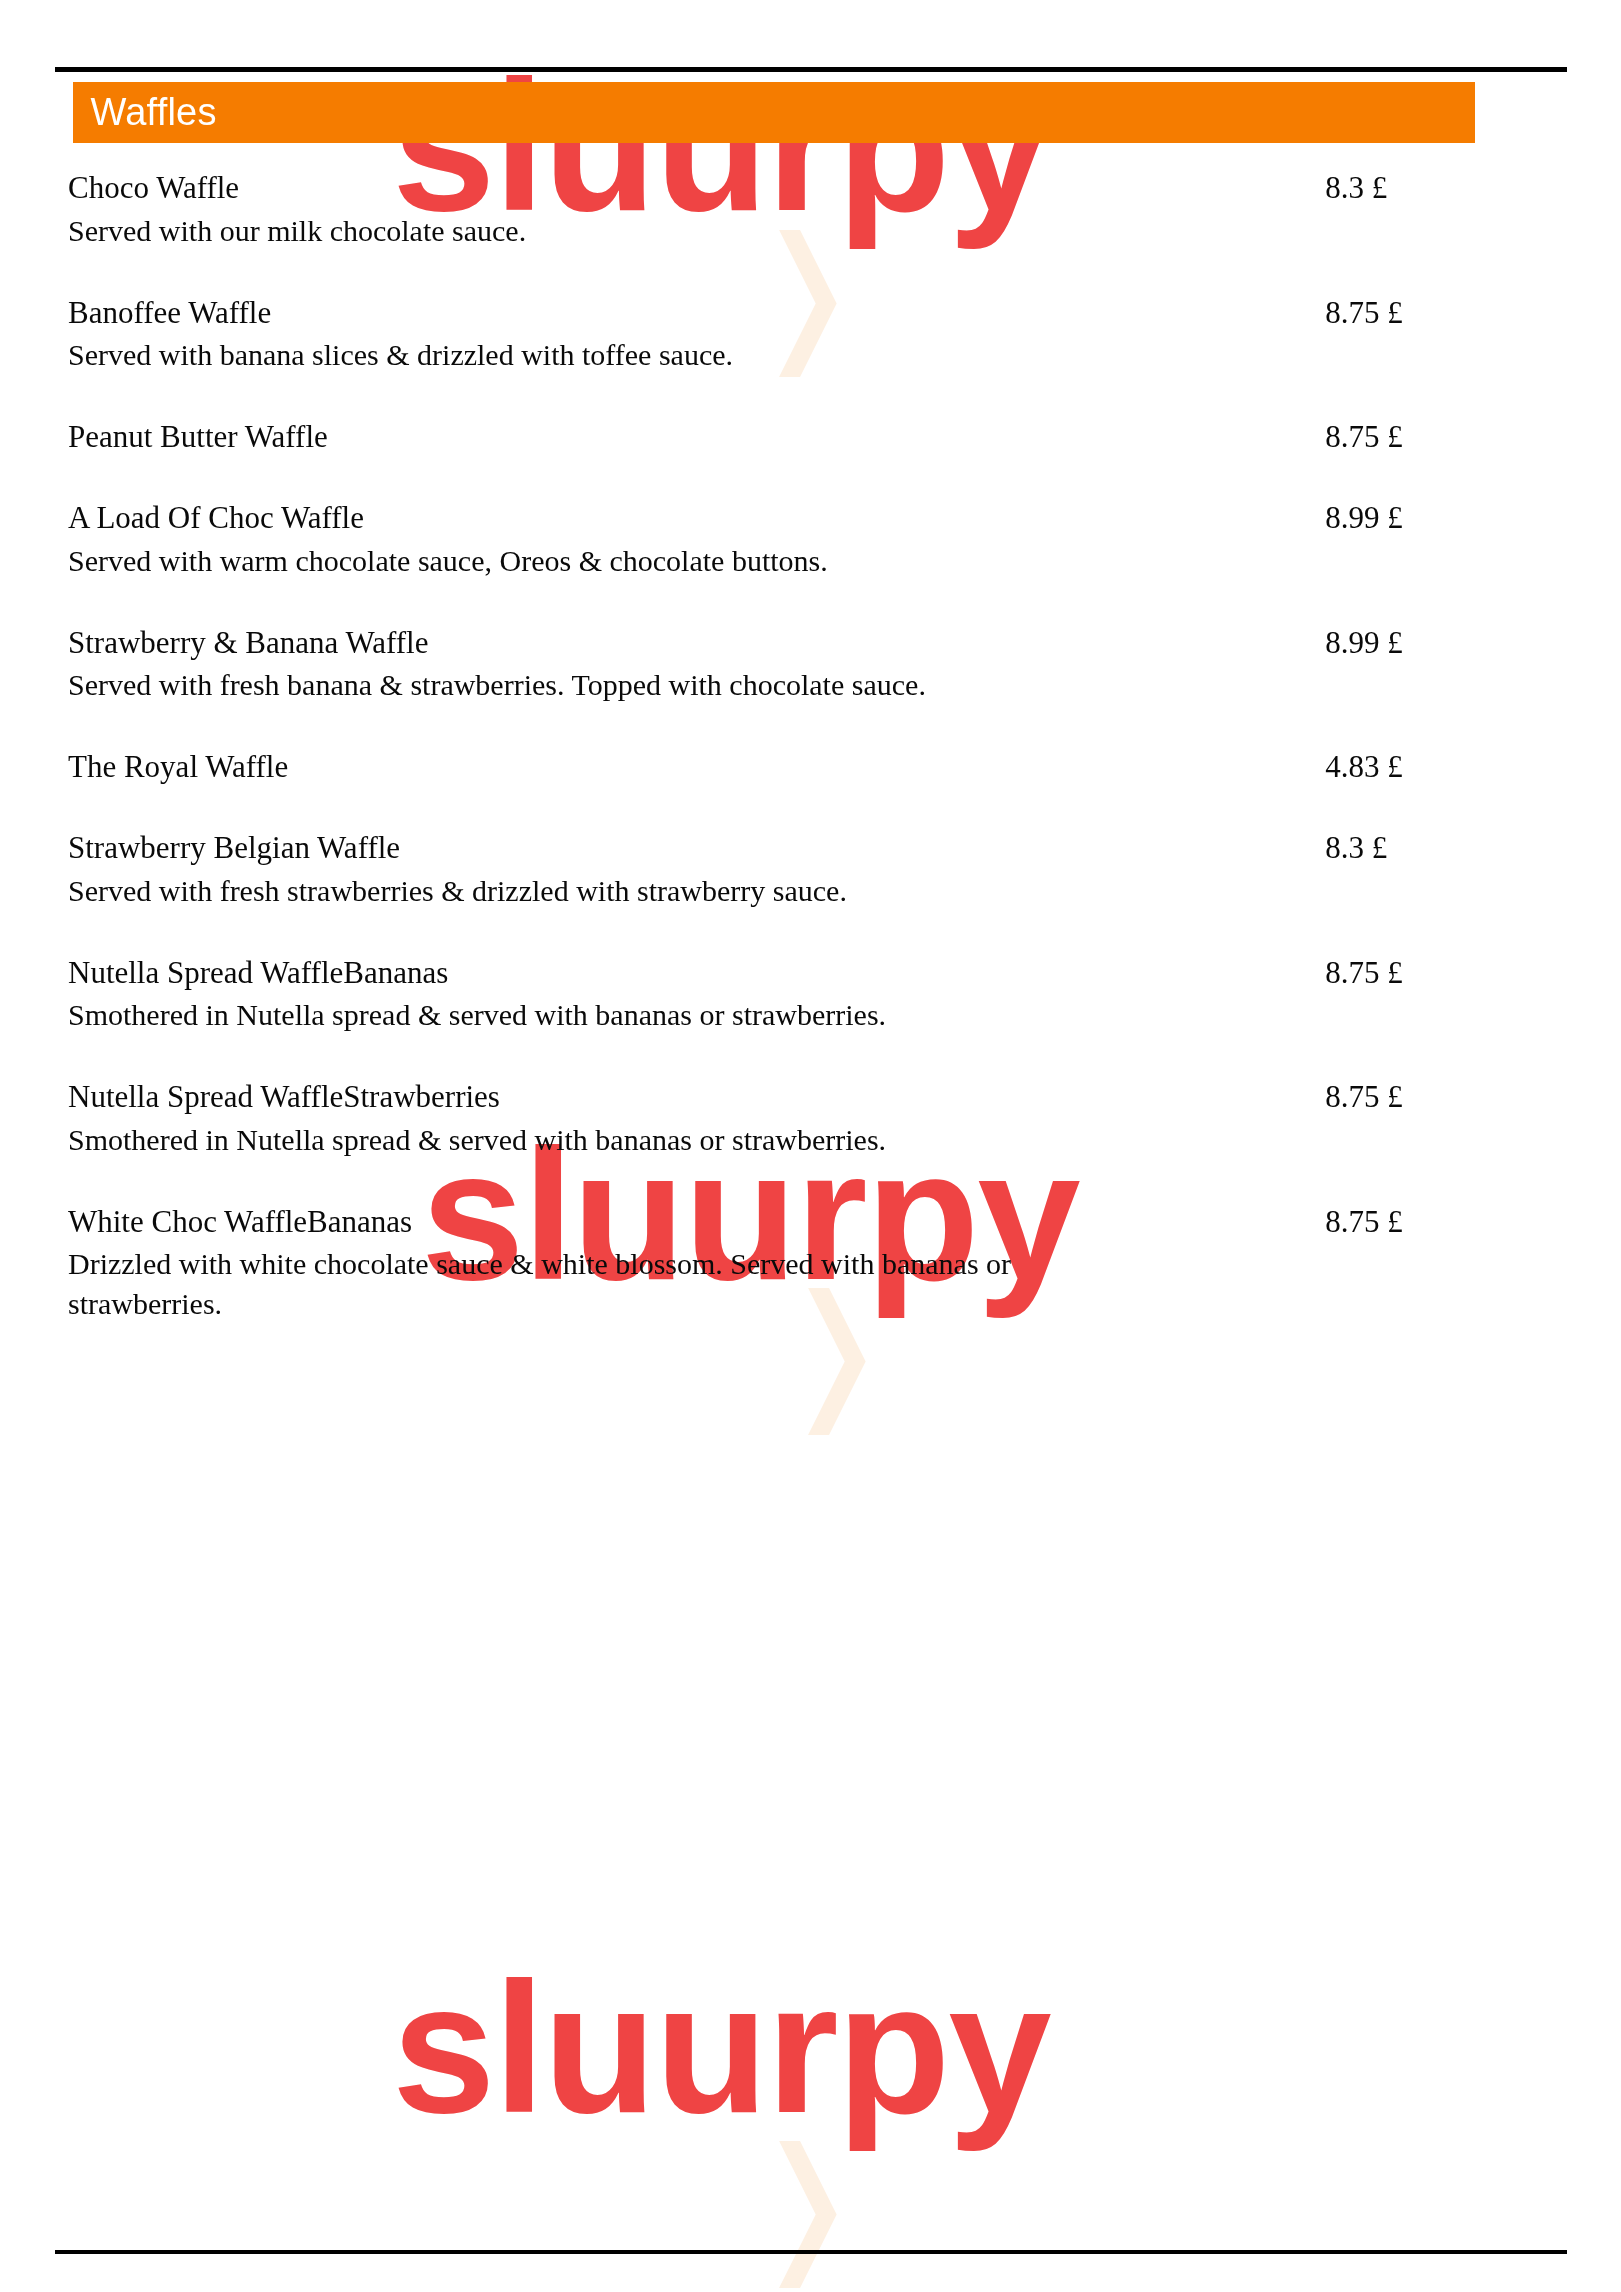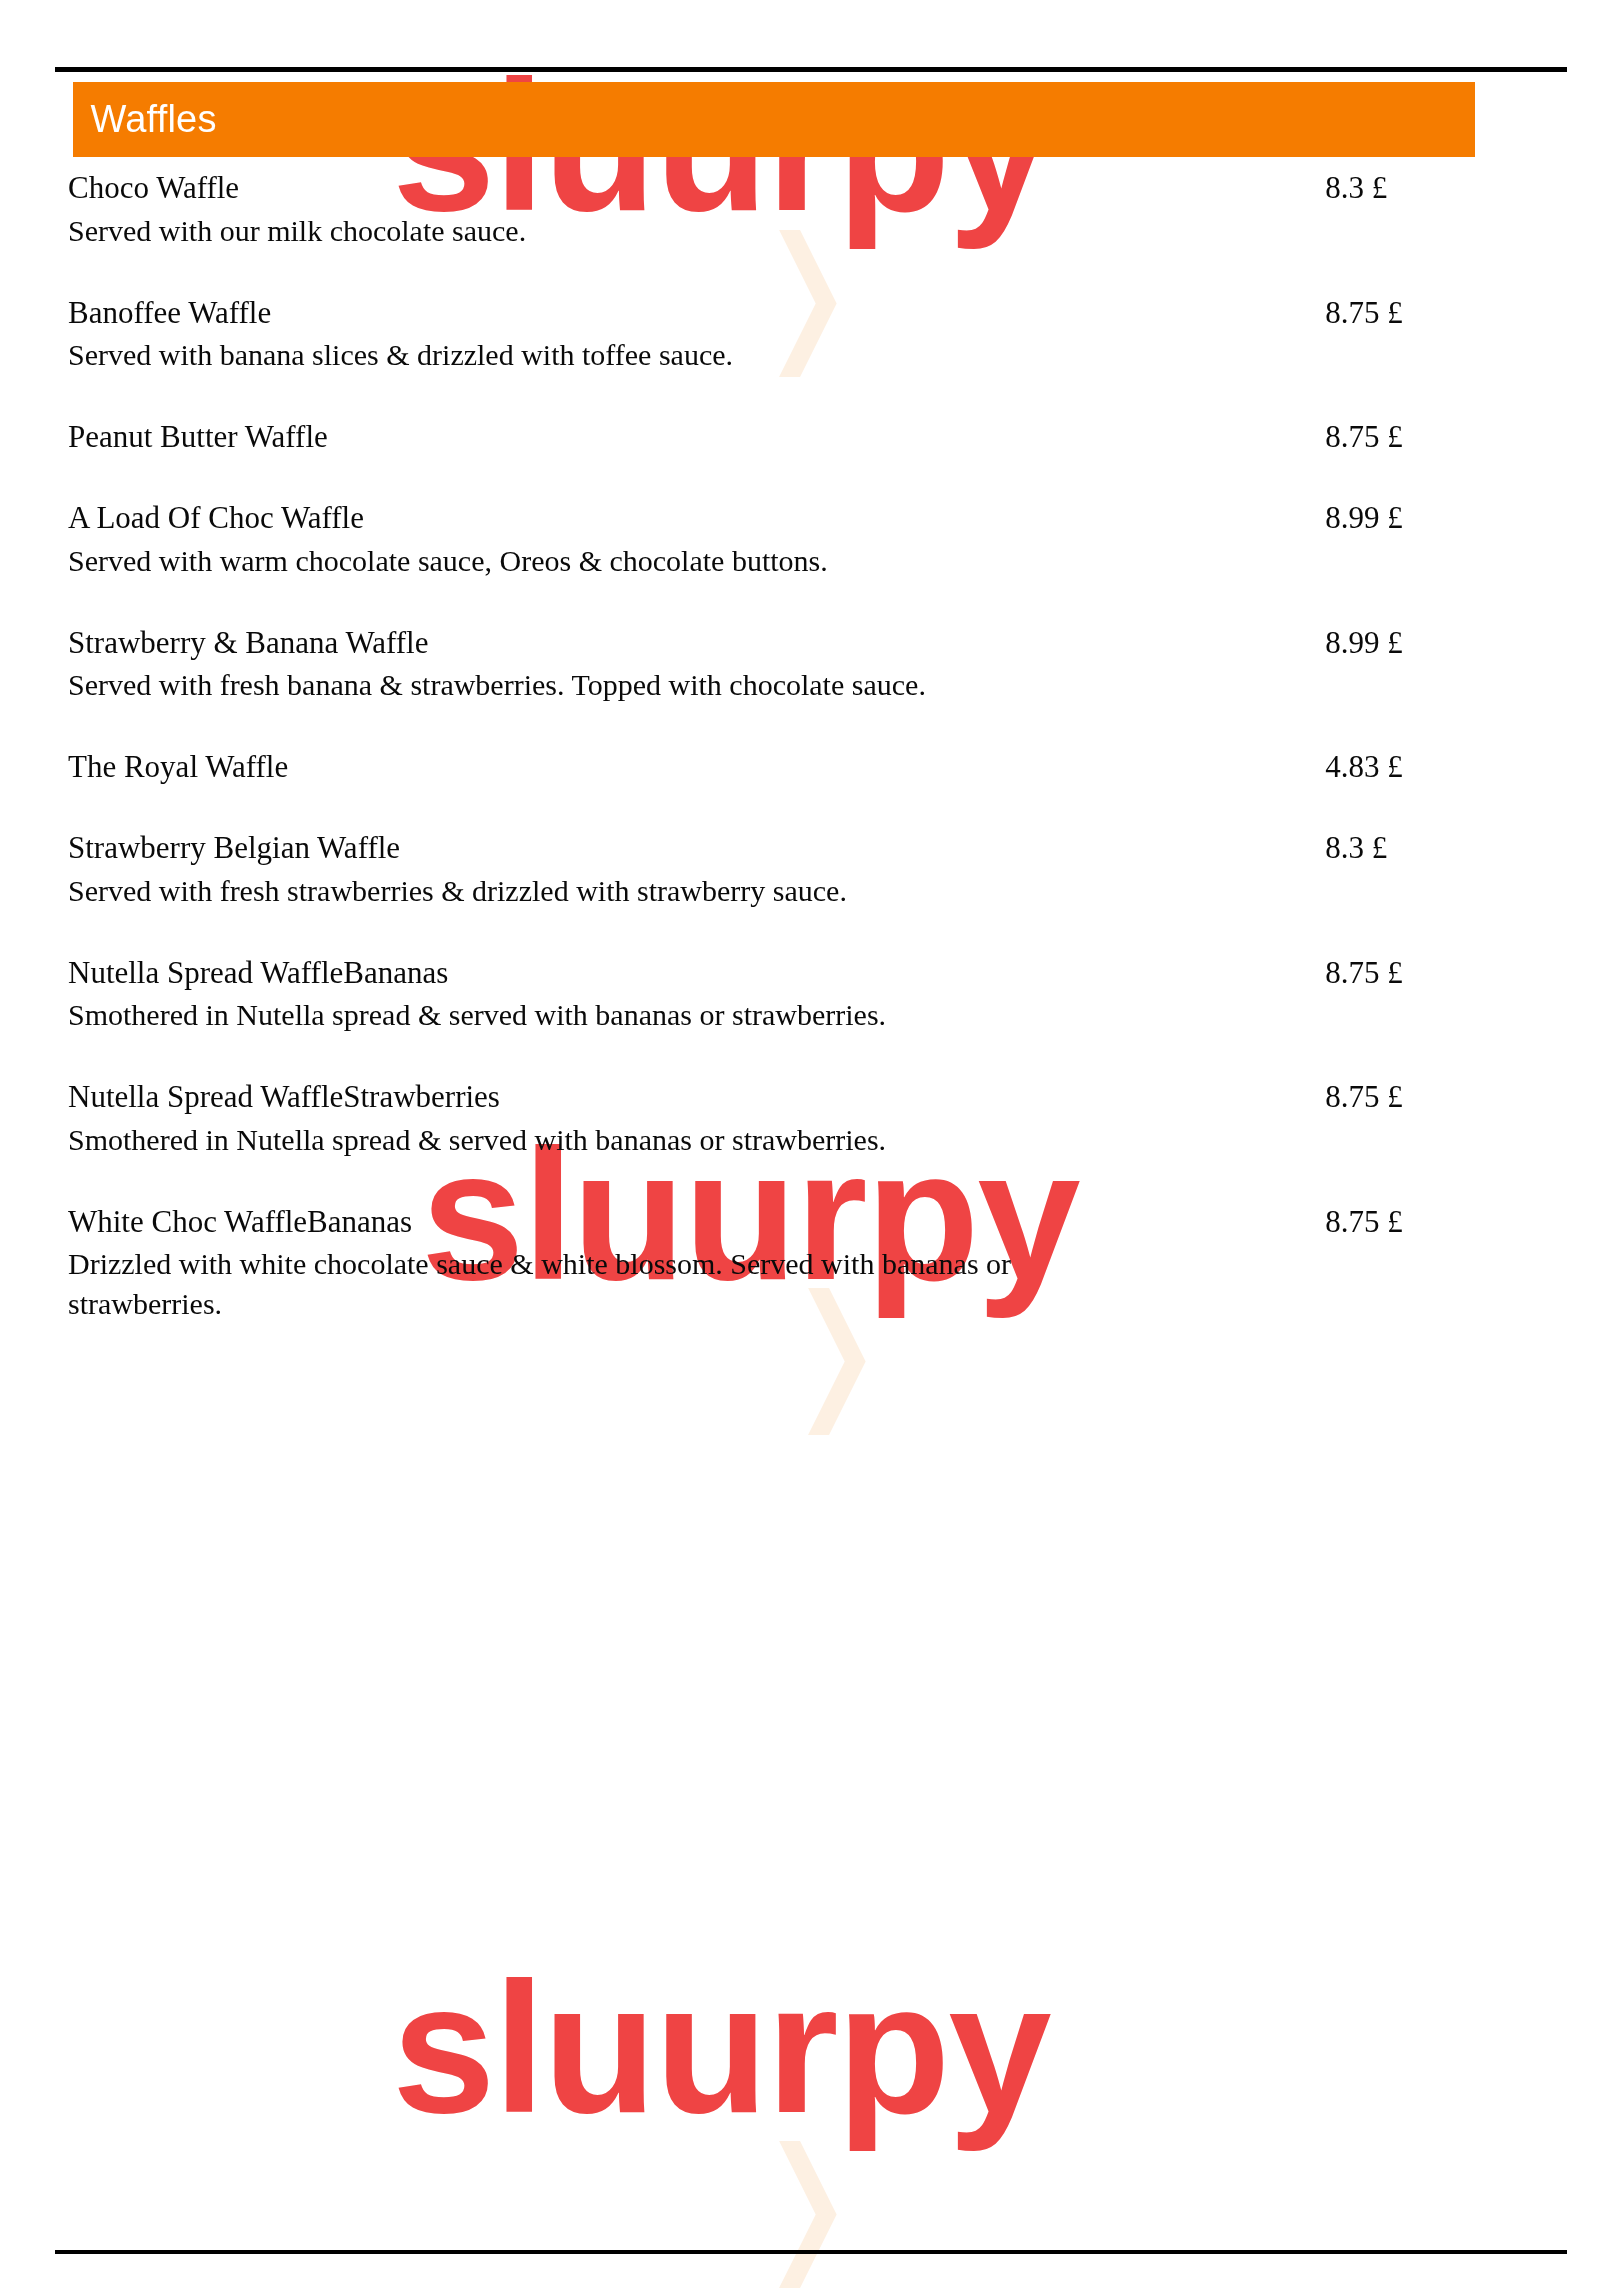--- a/index.html
+++ b/index.html
@@ -66,21 +66,21 @@
     height: 3.9px;
     background: #000000;
   }
 
   
   .section-band {
     position: absolute;
     top: 82px;
     left: 73px;
     width: 1402px;
-    height: 75px;
+    height: 61px;
     background: #F57C00;
     display: flex;
     align-items: center;
   }
   .section-title {
     font-family: "Liberation Sans", sans-serif;
     color: #ffffff;
     font-size: 38px;
     font-weight: normal;
     padding-left: 17.6px;

